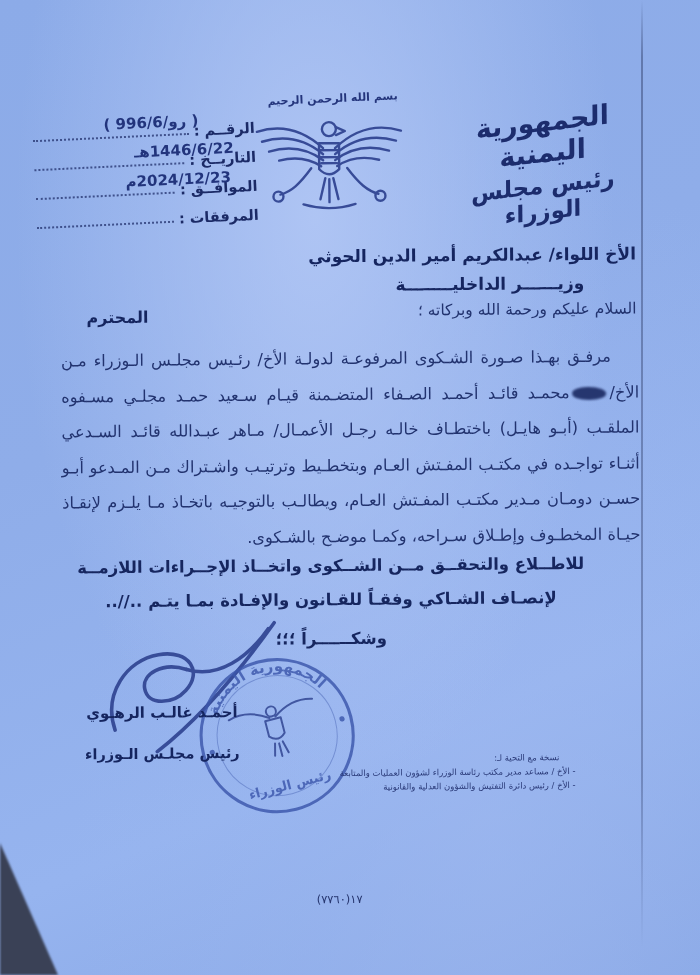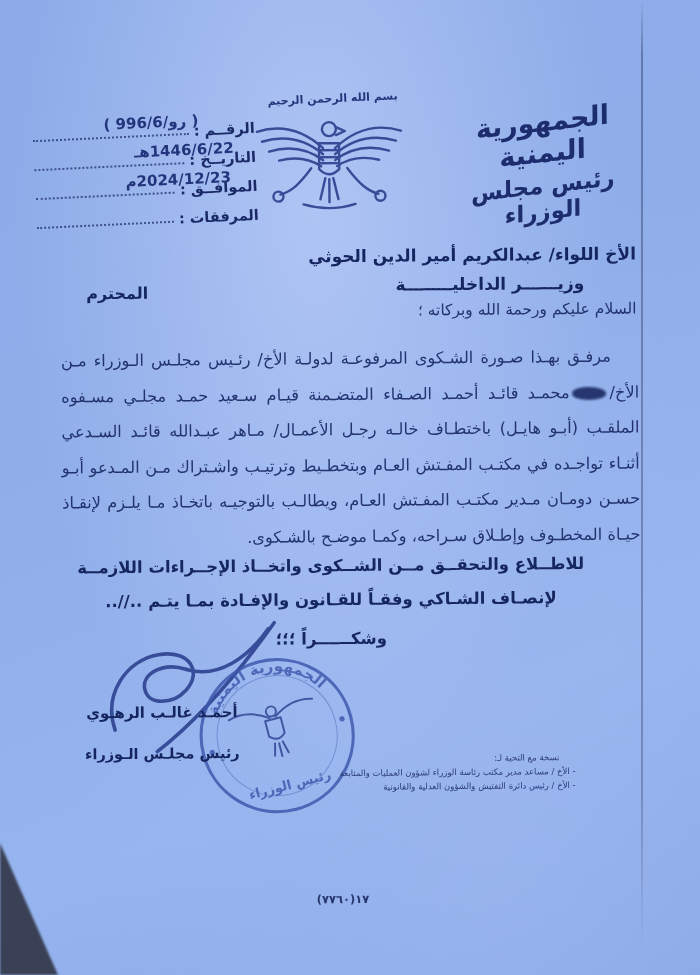--- a/index.html
+++ b/index.html
@@ -45,21 +45,21 @@
   .letterhead .office{font-size:23px;font-weight:bold;margin-top:4px;}
   .bismillah{
     position:absolute;left:252px;top:92px;width:168px;text-align:center;
     font-size:11px;font-weight:bold;transform:rotate(-2deg);color:#24357c;
   }
   .emblem{position:absolute;left:252px;top:106px;}
   
   .addressee{position:absolute;right:62px;left:60px;top:246px;text-align:right;}
   .addr1{font-size:17px;font-weight:bold;color:#15255f;}
   .addr2{font-size:17px;font-weight:bold;color:#15255f;margin-top:9px;padding-left:0;padding-right:52px;}
-  .honorific{position:absolute;left:28px;top:36px;font-size:16px;font-weight:bold;color:#15255f;}
+  .honorific{position:absolute;left:28px;top:60px;font-size:16px;font-weight:bold;color:#15255f;}
   .salutation{margin-top:7px;font-size:15.5px;color:#22336f;}
   
   .body-par{
     position:absolute;right:60px;left:62px;top:341px;
     font-size:16.2px;line-height:35.5px;text-align:justify;text-align-last:right;
     text-indent:28px;color:#22336f;margin:0;
   }
   .smudge{
     display:inline-block;width:34px;height:13px;margin:0 3px;vertical-align:middle;
     background:#1a2962;border-radius:46% 54% 50% 50%;filter:blur(1.1px);opacity:.9;
@@ -75,21 +75,21 @@
   .stamp{position:absolute;left:190px;top:650px;opacity:.82;}
   .sig-name{position:absolute;left:70px;top:702px;width:180px;text-align:center;font-size:15px;font-weight:bold;color:#15255f;}
   .sig-title{position:absolute;left:60px;top:744px;width:200px;text-align:center;font-size:14.5px;font-weight:bold;color:#15255f;}
   
   .cc{position:absolute;right:127px;top:752px;width:240px;text-align:right;font-size:8.5px;line-height:1.65;color:#2a3a78;}
   .cc .cc-head{padding-right:16px;}
   .cc .cc-item{white-space:nowrap;}
   
   .footer-num{
     position:absolute;left:313px;top:892px;font-size:11.5px;color:#26366f;
-    direction:ltr;unicode-bidi:isolate;font-weight:bold;
+    direction:ltr;unicode-bidi:isolate;font-weight:normal;
   }
   svg .ink{stroke:#2e4290;fill:none;stroke-linecap:round;stroke-linejoin:round;}
 </style>
 </head>
 <body>
 
 <div class="paper">
   <div class="content">
 
     <div class="refblock">

